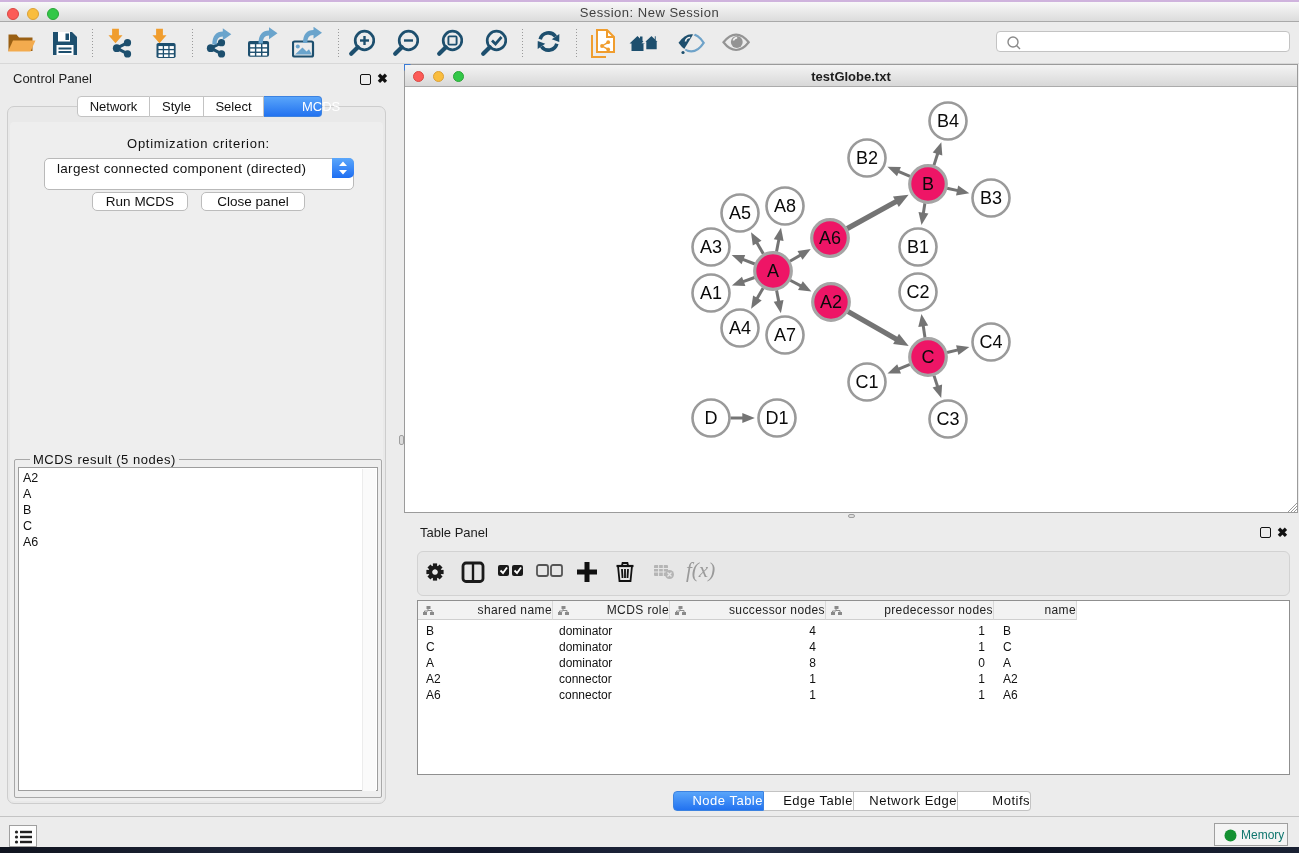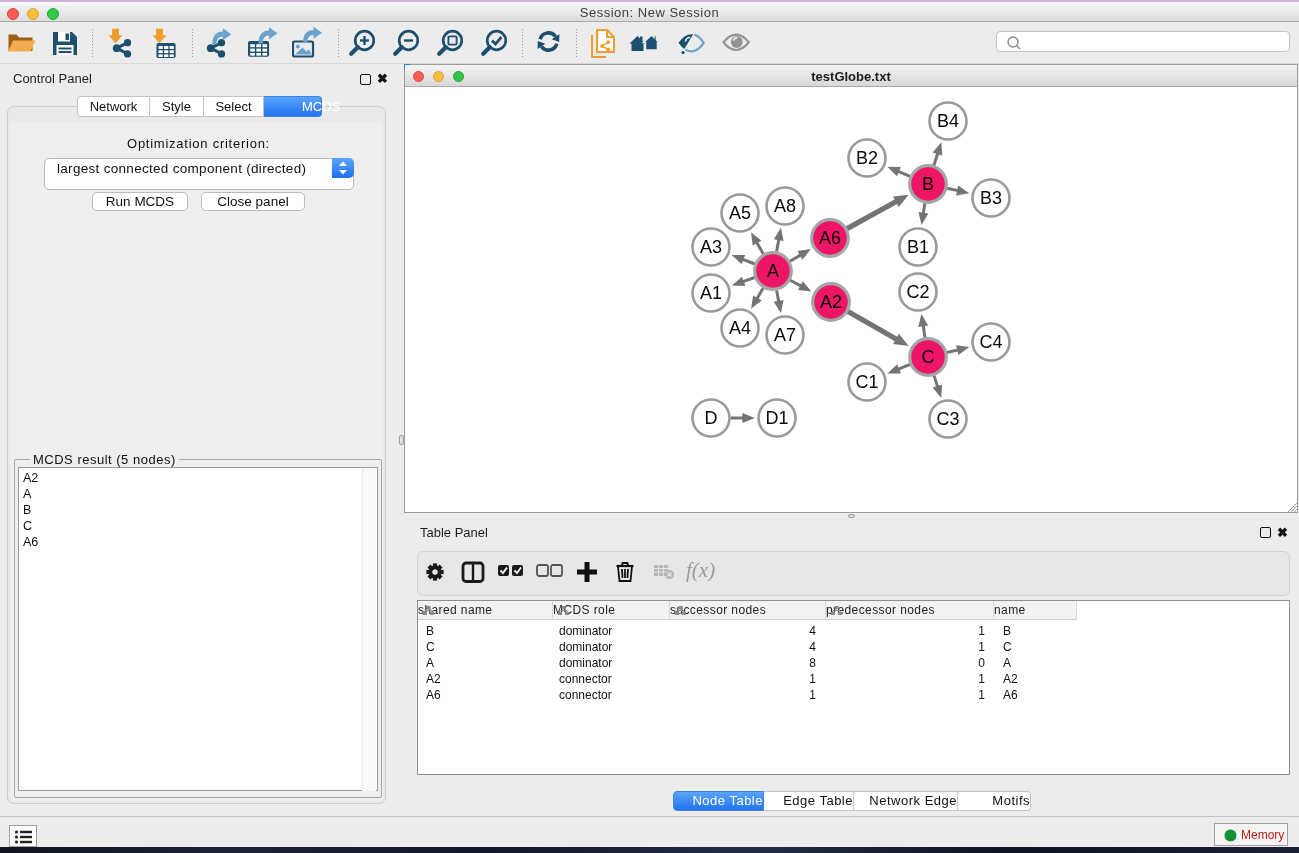--- a/index.html
+++ b/index.html
@@ -61,34 +61,34 @@
   #gtitle { position:absolute; left:0; top:0; width:100%; height:22px;
     background:linear-gradient(#f4f4f4,#d8d8d8); border-bottom:1px solid #ababab; }
   #gtitle .title { position:absolute; left:0; right:0; top:4px; text-align:center; font-size:13px; font-weight:bold; color:#1c1c1c; }
 
   
   #tpTitle { left:420px; top:525px; font-size:13px; color:#1d1d1d; }
   #ttoolbar { left:417px; top:551px; width:873px; height:45px; background:#e7e7e7;
     border:1px solid #d2d2d2; border-radius:6px; }
   #ttable { left:417px; top:600px; width:873px; height:175px; background:#fff; border:1px solid #8f8f8f; }
   .hcell { position:absolute; top:0; height:19px; background:#f2f2f2;
-    border-right:1px solid #d9d9d9; border-bottom:1px solid #cfcfcf; font-size:12px; color:#222; text-align:left; line-height:19px; letter-spacing:0.4px; }
+    border-right:1px solid #d9d9d9; border-bottom:1px solid #cfcfcf; font-size:12px; color:#222; text-align:right; line-height:19px; letter-spacing:0.4px; }
   .trow { position:absolute; font-size:12px; color:#111; height:16px; line-height:16px; }
 
   .btabrow { position:absolute; display:flex; }
   .btab { height:20px; background:#fff; border:1px solid #c3c3c3; border-left:none;
      font-size:13px; color:#111; text-align:right; line-height:18px; letter-spacing:0.5px; }
   .btab.first { border-left:1px solid #c3c3c3; border-radius:4px 0 0 4px; }
   .btab.last { border-radius:0 4px 4px 0; }
   .btab.sel { background:linear-gradient(#59a5fa,#2272f0); color:#fff; border-color:#3c82e0; }
 
   
   #statusbar { left:0; top:816px; width:1299px; height:31px; background:#ececec; border-top:1px solid #c4c4c4; }
   #listbtn { position:absolute; left:9px; top:8px; width:28px; height:22px; background:#fdfdfd; border:1px solid #9f9f9f; }
-  #membtn { position:absolute; right:11px; top:6px; width:74px; height:23px; background:#f4f4f4; border:1px solid #9f9f9f; font-size:12px; color:#b91c1c; }
+  #membtn { position:absolute; right:11px; top:6px; width:74px; height:23px; background:#f4f4f4; border:1px solid #9f9f9f; font-size:12px; color:#0f766e; }
   #deskBottom { left:0; top:847px; width:1299px; height:6px; background:linear-gradient(90deg,#10141f 0%,#1c2336 18%,#12172a 37%,#232c42 58%,#0e1322 78%,#1a2133 100%); }
 </style>
 </head>
 <body>
 <div class="abs" id="deskTop"></div>
 <div class="abs" style="left:0;top:63px;width:1299px;height:1px;background:#d8d8d8;"></div>
 <div class="abs" id="titlebar">
   <div class="tl" style="left:6.5px;top:5.5px;background:#fc5b57;border:0.5px solid #d94843;"></div>
   <div class="tl" style="left:26.5px;top:5.5px;background:#f9bd3e;border:0.5px solid #dca137;"></div>
   <div class="tl" style="left:46.5px;top:5.5px;background:#33c748;border:0.5px solid #2aa638;"></div>

